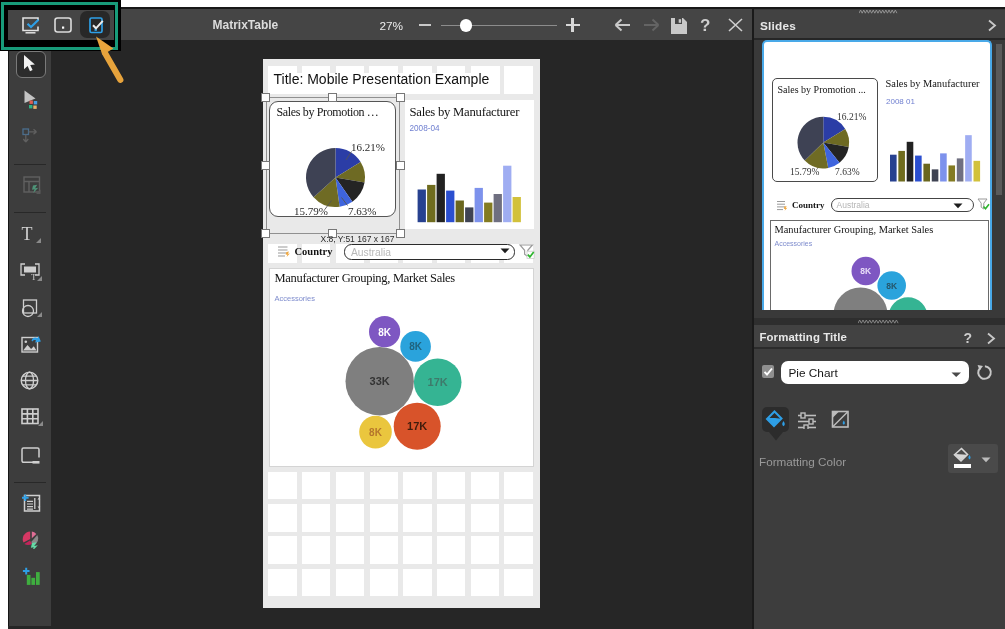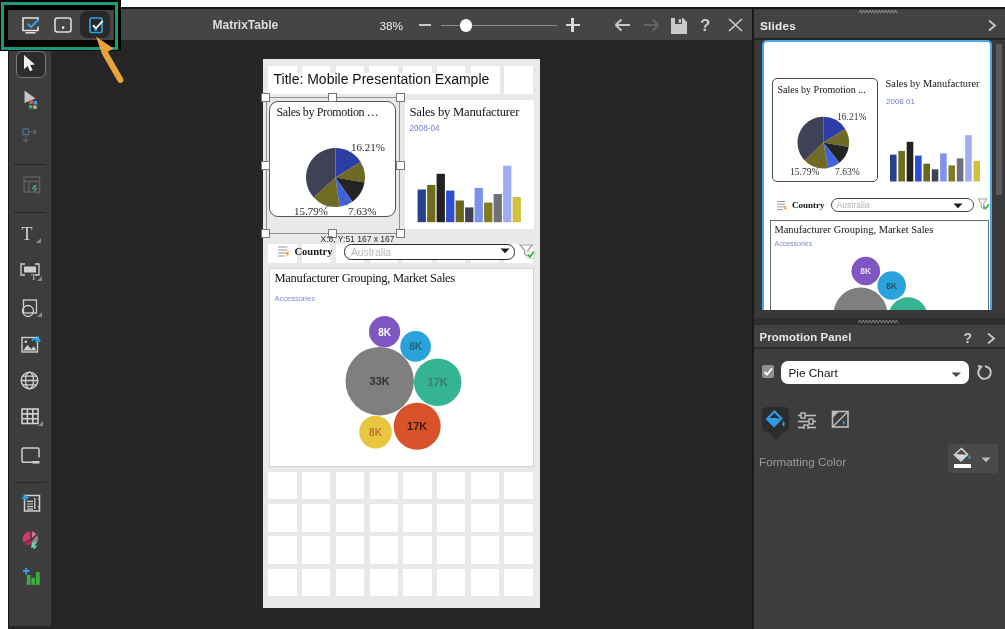--- a/index.html
+++ b/index.html
@@ -4,21 +4,21 @@
 html,body{margin:0;padding:0;width:1005px;height:629px;background:#fff;overflow:hidden}
 *{box-sizing:border-box}
 body{font-family:"Liberation Sans",sans-serif;position:relative}
 .abs{position:absolute}
 .serif{font-family:"Liberation Serif",serif}
 </style></head><body>
 
 <div class="abs" style="left:8px;top:7px;width:997px;height:622px;background:#262626"></div>
 <div class="abs" style="left:8px;top:7px;width:744px;height:33px;background:#454545;border-top:2.5px solid #181818"></div>
 <div class="abs" style="left:212.5px;top:17.5px;width:120px;font-size:12px;font-weight:bold;color:#dcdcdc">MatrixTable</div>
-<div class="abs" style="left:379.5px;top:19px;font-size:11.8px;color:#ececec">38%</div>
+<div class="abs" style="left:379.5px;top:19px;font-size:11.8px;color:#ececec">27%</div>
 <div class="abs" style="left:419px;top:24.2px;width:11.5px;height:2.2px;background:#c9c9c9"></div>
 <div class="abs" style="left:441px;top:24.7px;width:115.5px;height:1.4px;background:#8c8c8c"></div>
 <div class="abs" style="left:459.7px;top:18.9px;width:12.8px;height:12.8px;border-radius:50%;background:#fff"></div>
 <div class="abs" style="left:565.5px;top:24.3px;width:14px;height:2.2px;background:#d8d8d8"></div>
 <div class="abs" style="left:571.4px;top:18.4px;width:2.2px;height:14px;background:#d8d8d8"></div>
 <svg class="abs" style="left:614px;top:18px" width="18" height="14">
     <path d="M1.5,7 H16 M1.5,7 L7.5,1.5 M1.5,7 L7.5,12.5" stroke="#c9c9c9" stroke-width="2" fill="none"></path>
   </svg>
 <svg class="abs" style="left:642px;top:18px" width="18" height="14">
     <path d="M16.5,7 H2 M16.5,7 L10.5,1.5 M16.5,7 L10.5,12.5" stroke="#646464" stroke-width="2" fill="none"></path>
@@ -39,21 +39,21 @@
     <path d="M2,1.5 L8,6.5 L2,11.5" stroke="#c9c9c9" stroke-width="1.8" fill="none"></path>
   </svg>
 <svg style="position:absolute;left:859px;top:9.5px" width="39" height="4.7">
     <path d="M0,3.2 l1.58,-3.2 l1.58,3.2 l1.58,-3.2 l1.58,3.2 l1.58,-3.2 l1.58,3.2 l1.58,-3.2 l1.58,3.2 l1.58,-3.2 l1.58,3.2 l1.58,-3.2 l1.58,3.2 l1.58,-3.2 l1.58,3.2 l1.58,-3.2 l1.58,3.2 l1.58,-3.2 l1.58,3.2 l1.58,-3.2 l1.58,3.2 l1.58,-3.2 l1.58,3.2 l1.58,-3.2 l1.58,3.2" fill="none" stroke="#9a9a9a" stroke-width="0.9"></path>
   </svg>
 <div class="abs" style="left:754px;top:318px;width:251px;height:7px;background:#2e2e2e"></div>
 <svg style="position:absolute;left:858px;top:319.5px" width="41" height="4.7">
     <path d="M0,3.2 l1.67,-3.2 l1.67,3.2 l1.67,-3.2 l1.67,3.2 l1.67,-3.2 l1.67,3.2 l1.67,-3.2 l1.67,3.2 l1.67,-3.2 l1.67,3.2 l1.67,-3.2 l1.67,3.2 l1.67,-3.2 l1.67,3.2 l1.67,-3.2 l1.67,3.2 l1.67,-3.2 l1.67,3.2 l1.67,-3.2 l1.67,3.2 l1.67,-3.2 l1.67,3.2 l1.67,-3.2 l1.67,3.2" fill="none" stroke="#8d8d8d" stroke-width="0.9"></path>
   </svg>
 <div class="abs" style="left:754px;top:325px;width:251px;height:23.5px;background:#424242;border-bottom:2px solid #2b2b2b"></div>
-<div class="abs" style="left:759.5px;top:331px;font-size:11.4px;font-weight:bold;color:#e8e8e8;letter-spacing:0.1px">Promotion Panel</div>
+<div class="abs" style="left:759.5px;top:331px;font-size:11.4px;font-weight:bold;color:#e8e8e8;letter-spacing:0.1px">Formatting Title</div>
 <div class="abs" style="left:963.5px;top:330px;font-size:14px;font-weight:bold;color:#cccccc">?</div>
 <svg class="abs" style="left:985.5px;top:332px" width="10" height="13">
     <path d="M2,1.5 L8,6.5 L2,11.5" stroke="#c9c9c9" stroke-width="1.8" fill="none"></path>
   </svg>
 <div class="abs" style="left:754px;top:348.5px;width:251px;height:280.5px;background:#3d3d3d"></div>
 <div class="abs" style="left:995.5px;top:44px;width:6px;height:151px;background:#5a5a5a"></div>
 <div class="abs" style="left:761.5px;top:365px;width:12.5px;height:13px;background:#8f8f8f;border-radius:2px"></div>
 <svg class="abs" style="left:762.5px;top:367px" width="11" height="10">
     <path d="M1.5,4.8 L4,7.5 L9,1.5" stroke="#fff" stroke-width="1.9" fill="none"></path>
   </svg>

